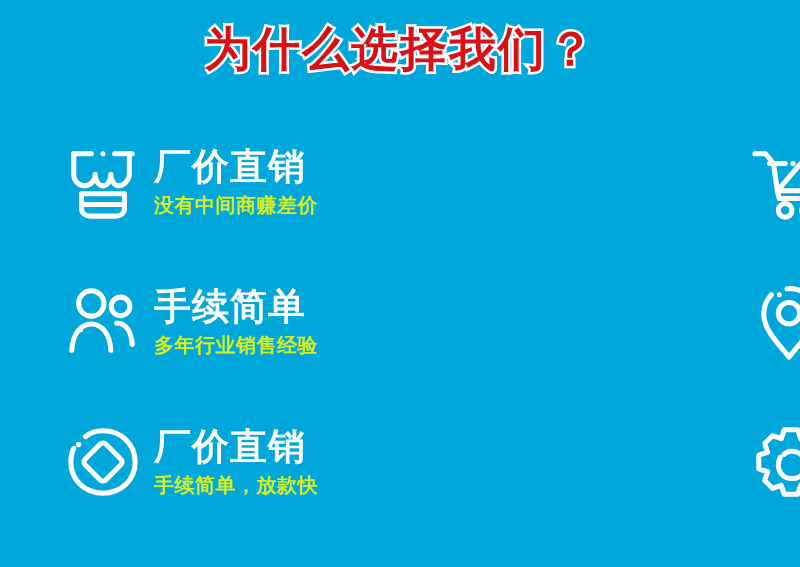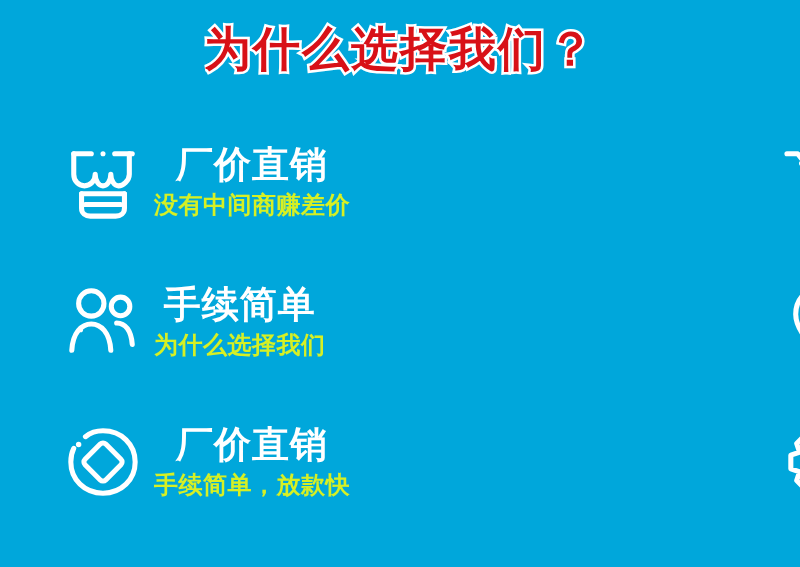--- a/index.html
+++ b/index.html
@@ -43,21 +43,20 @@
   
   .grid {
     position: absolute;
     left: 0;
     top: 112px;
     width: 800px;
     height: 420px;
     display: grid;
     grid-template-columns: 1fr 1fr;
     grid-template-rows: 1fr 1fr 1fr;
-    text-align: center;
   }
   .cell {
     position: relative;
     display: flex;
     align-items: center;
     padding-left: 64px;
     box-sizing: border-box;
   }
   .cell.right {
     padding-left: 434px;
@@ -84,21 +83,21 @@
   .feat-title {
     color: #ffffff;
     font-size: 37px;
     font-weight: bold;
     line-height: 1.12;
     letter-spacing: 1px;
     white-space: nowrap;
   }
   .feat-sub {
     color: #d6f024;
-    font-size: 24px;
+    font-size: 20px;
     font-weight: bold;
     line-height: 1.25;
     margin-top: 5px;
     letter-spacing: 0.5px;
     white-space: nowrap;
   }
 </style>
 </head>
 <body>
 
@@ -149,21 +148,21 @@
         <svg viewBox="0 0 80 82" fill="none" stroke="#ffffff" stroke-width="5.2" stroke-linecap="round" stroke-linejoin="round">
           <circle cx="28" cy="22" r="13"></circle>
           <circle cx="58" cy="25" r="9.5"></circle>
           <path d="M8 70 c1-18 10-27 20-27 c10 0 19 9 20 27"></path>
           <circle cx="17" cy="49" r="2.6" fill="#ffffff" stroke="none"></circle>
           <path d="M54 42 c9 0 15 8 16 22"></path>
         </svg>
       </div>
       <div class="text-box">
         <div class="feat-title">手续简单</div>
-        <div class="feat-sub">为什么选择我们</div>
+        <div class="feat-sub">多年行业销售经验</div>
       </div>
     </div>
 
     <div class="cell right">
       <div class="icon-box">
         <svg viewBox="0 0 80 82" fill="none" stroke="#ffffff" stroke-width="5.2" stroke-linecap="round" stroke-linejoin="round">
           <path d="M36 7 c16 -2 28 10 28 26 c0 17 -18 33 -26 44 c-8 -11 -26 -27 -26 -44 c0 -8 3 -15 8 -20"></path>
           <circle cx="28" cy="13" r="2.6" fill="#ffffff" stroke="none"></circle>
           <circle cx="38" cy="32" r="11"></circle>
         </svg>

